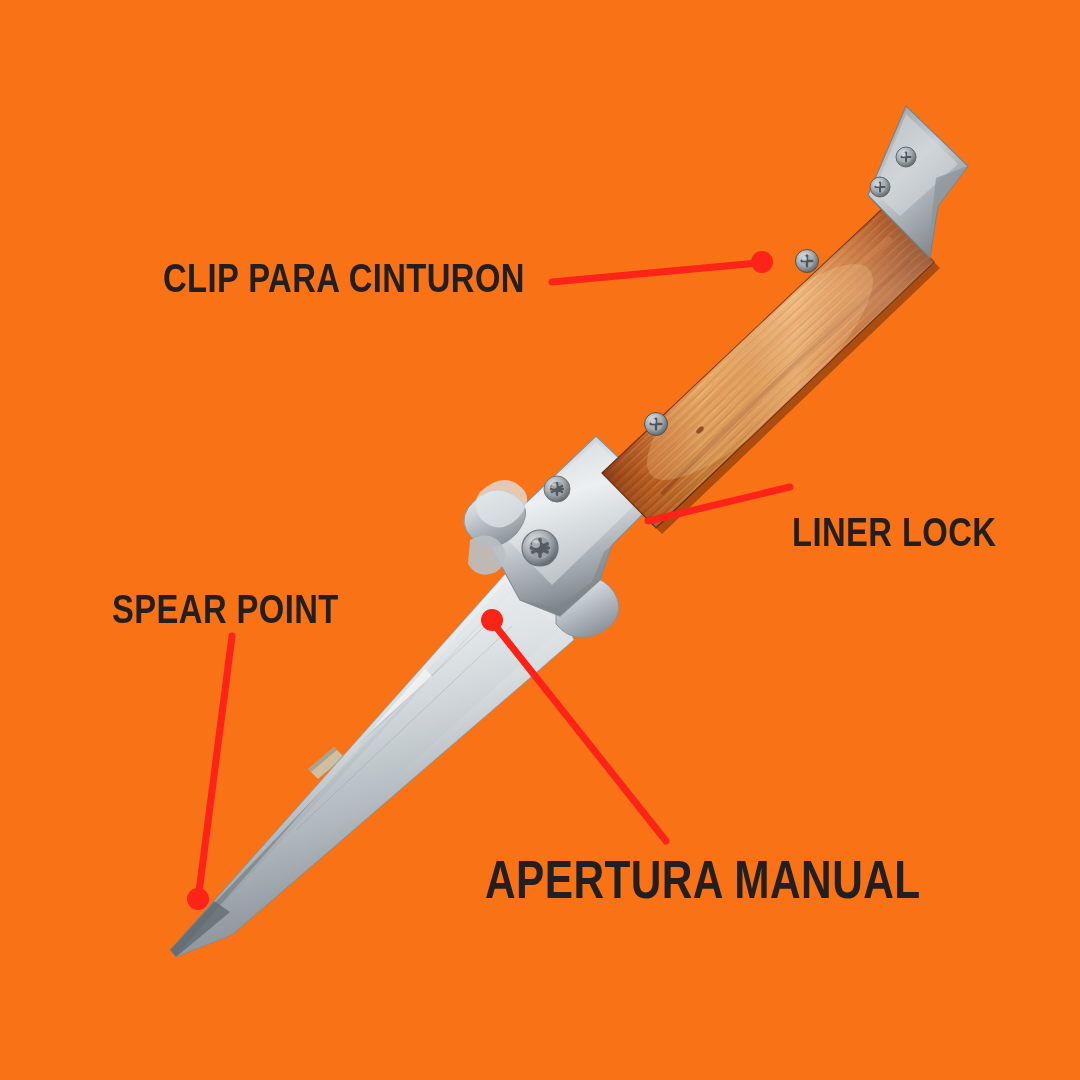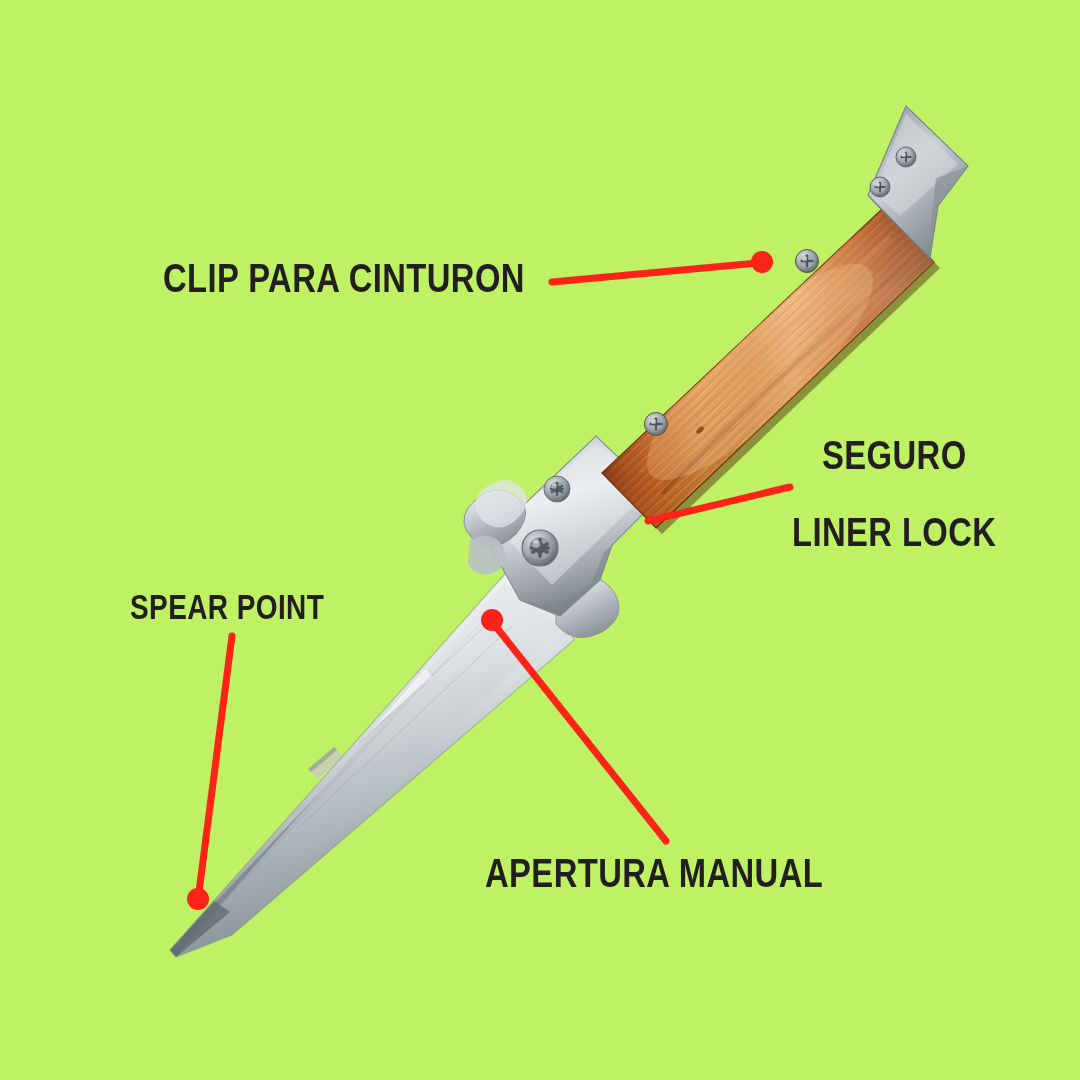--- a/index.html
+++ b/index.html
@@ -4,21 +4,21 @@
 <style>
   html, body {
     margin: 0;
     padding: 0;
     background: #ffffff;
   }
   #stage {
     position: relative;
     width: 1080px;
     height: 1080px;
-    background: #bef264;
+    background: #f97316;
     overflow: hidden;
     font-family: "Liberation Sans", sans-serif;
   }
   #artboard {
     position: absolute;
     inset: 0;
     width: 1080px;
     height: 1080px;
   }
   .label {
@@ -34,22 +34,22 @@
   }
   
   .label span {
     display: inline-block;
     transform: scaleX(0.80);
     transform-origin: left center;
   }
   .lbl-clip   { left: 163px;  top: 258px; font-size: 41px; }
   .lbl-seguro { left: 822px;  top: 435px; font-size: 41px; }
   .lbl-liner  { left: 792px;  top: 512px; font-size: 41px; text-align: right; }
-  .lbl-spear  { left: 130px;  top: 589px; font-size: 35px; }
-  .lbl-apert  { left: 485px;  top: 853px; font-size: 41px; }
+  .lbl-spear  { left: 112px;  top: 589px; font-size: 41px; }
+  .lbl-apert  { left: 485px;  top: 853px; font-size: 53px; }
 </style>
 </head>
 <body>
 
 <div id="stage">
 
   <svg id="artboard" viewBox="0 0 1080 1080" xmlns="http://www.w3.org/2000/svg">
     <defs>
 
       <linearGradient id="bladeSpine" x1="0" y1="0" x2="0.35" y2="1">
@@ -334,23 +334,20 @@
 
       <line x1="666" y1="841" x2="497" y2="628" stroke="#fc2318" stroke-width="7"></line>
       <circle cx="492" cy="620" r="11" fill="#fc2318" stroke="none"></circle>
     </g>
   </svg>
 
   <div class="label lbl-clip">
     <span>CLIP PARA CINTURON</span>
   </div>
 
-  <div class="label lbl-seguro">
-    <span>SEGURO</span>
-  </div>
 
   <div class="label lbl-liner">
     <span>LINER LOCK</span>
   </div>
 
   <div class="label lbl-spear">
     <span>SPEAR POINT</span>
   </div>
 
   <div class="label lbl-apert">

